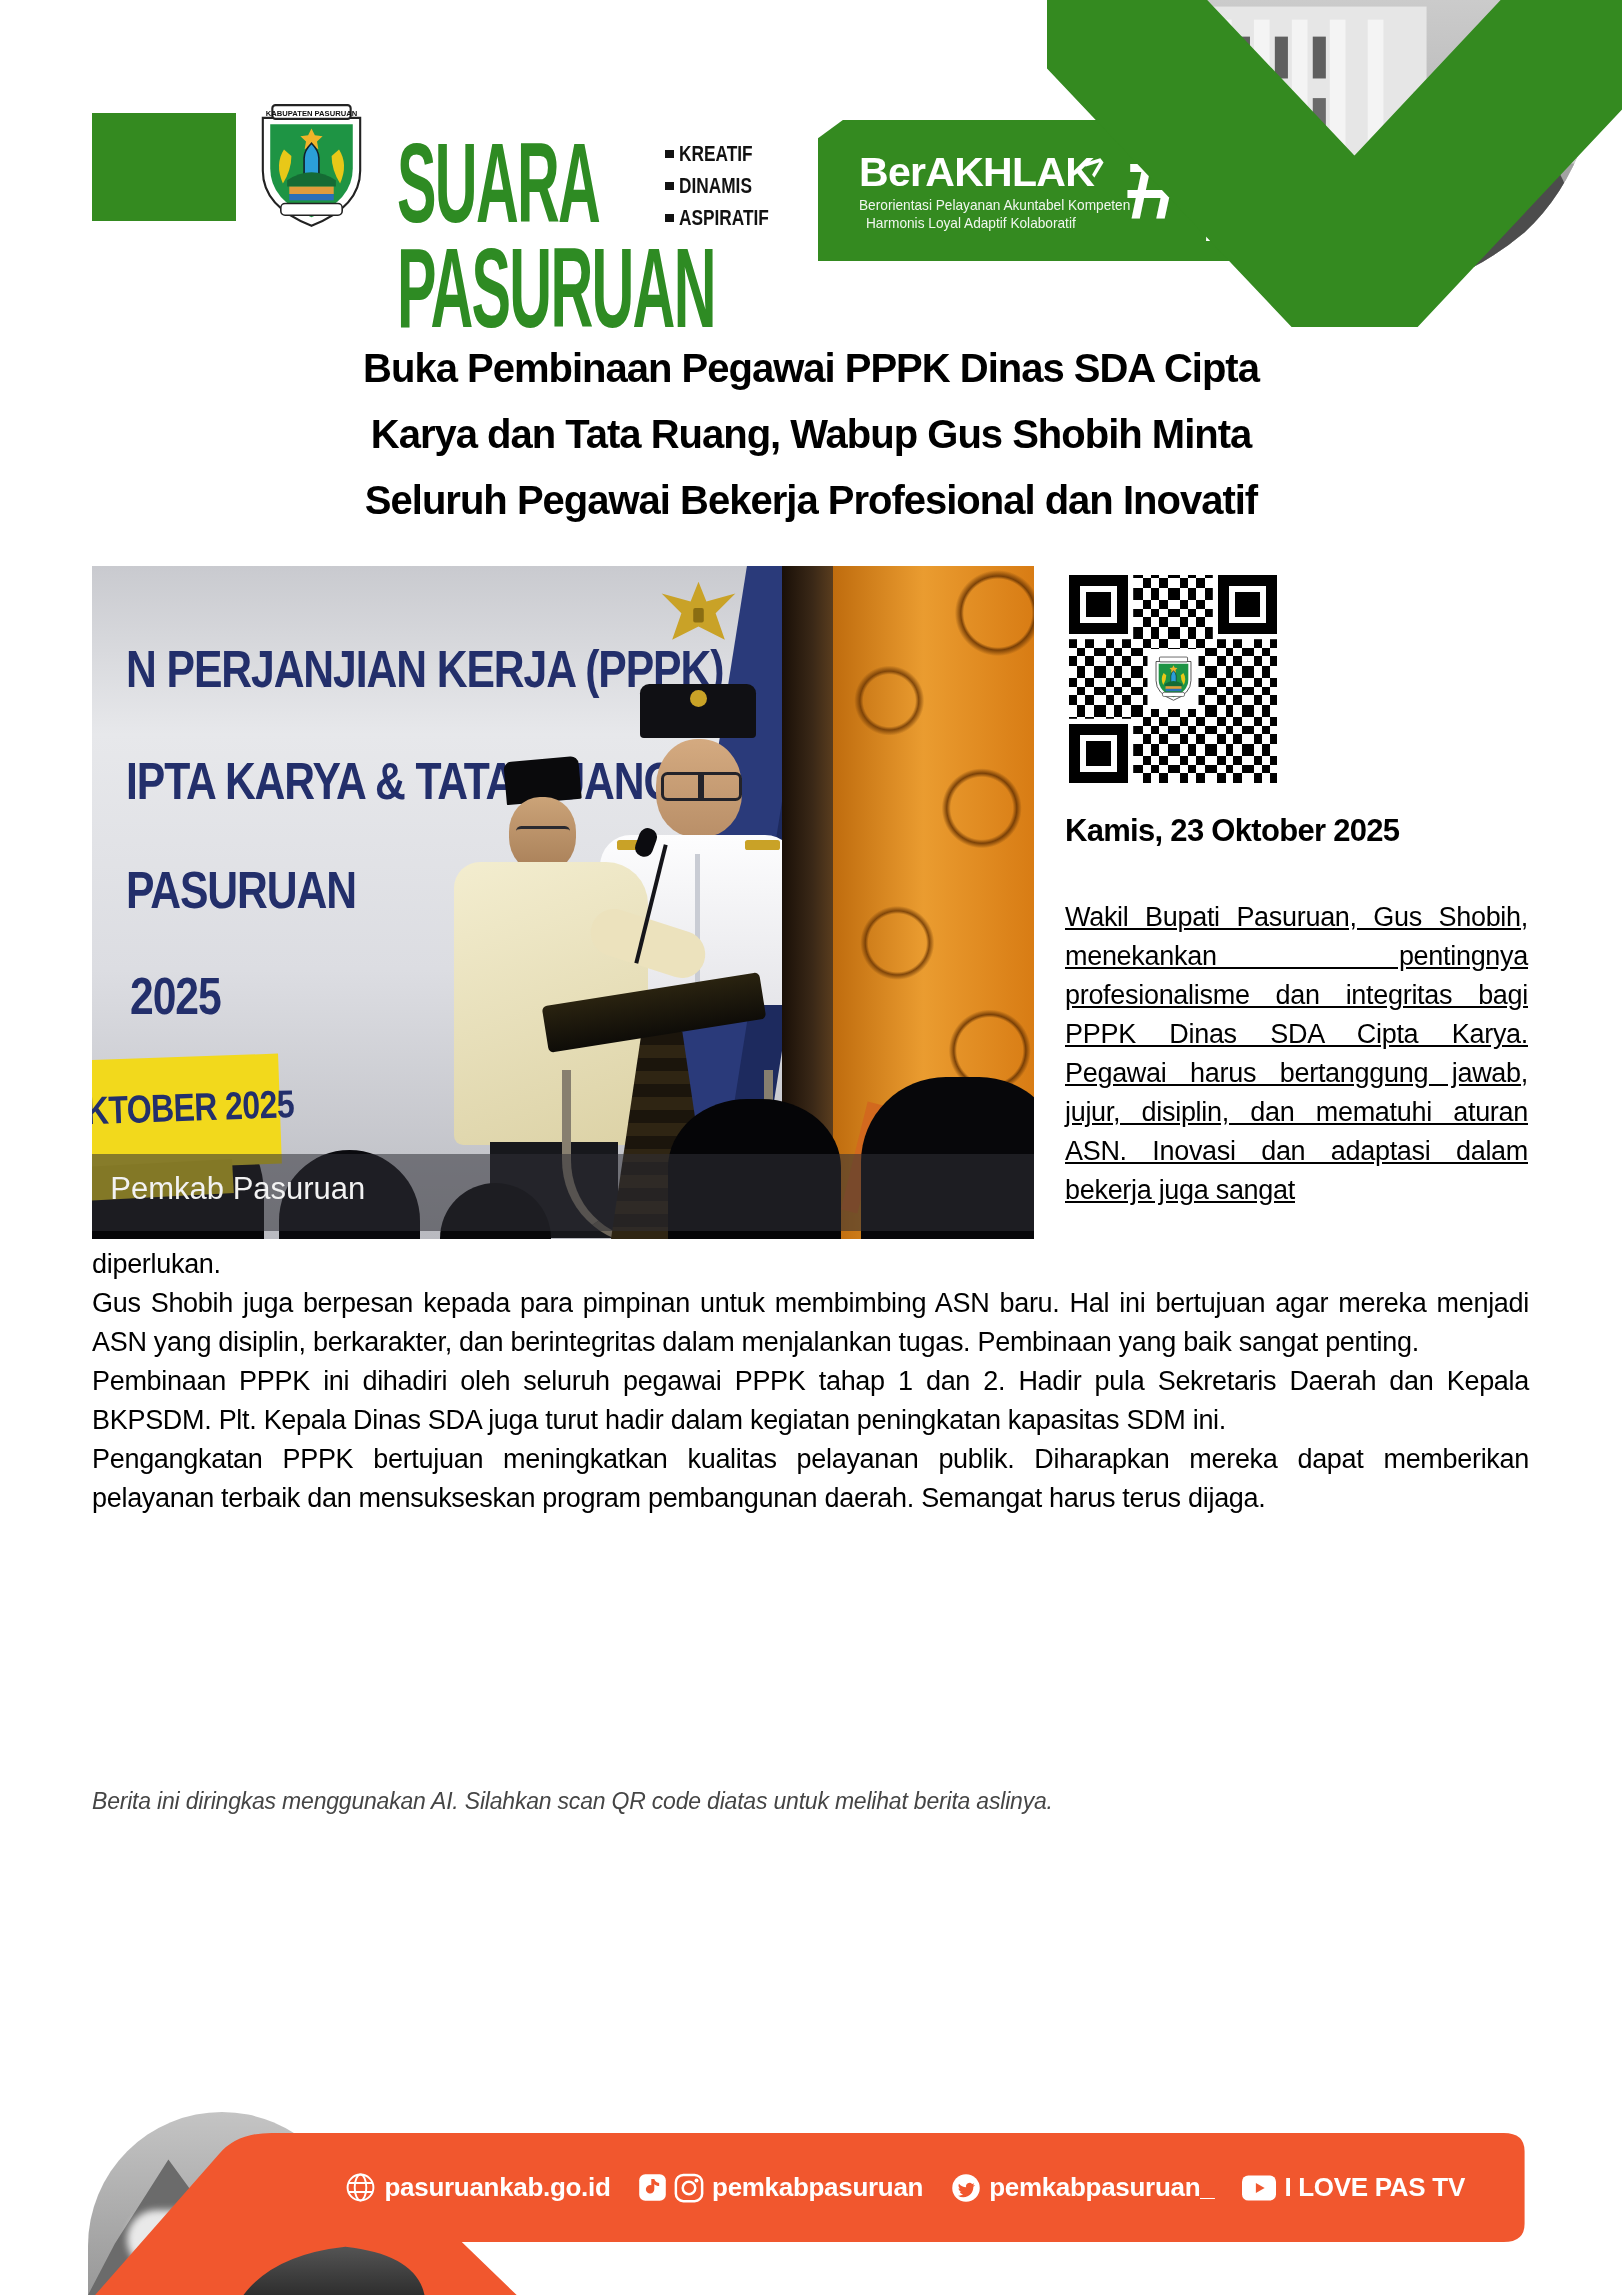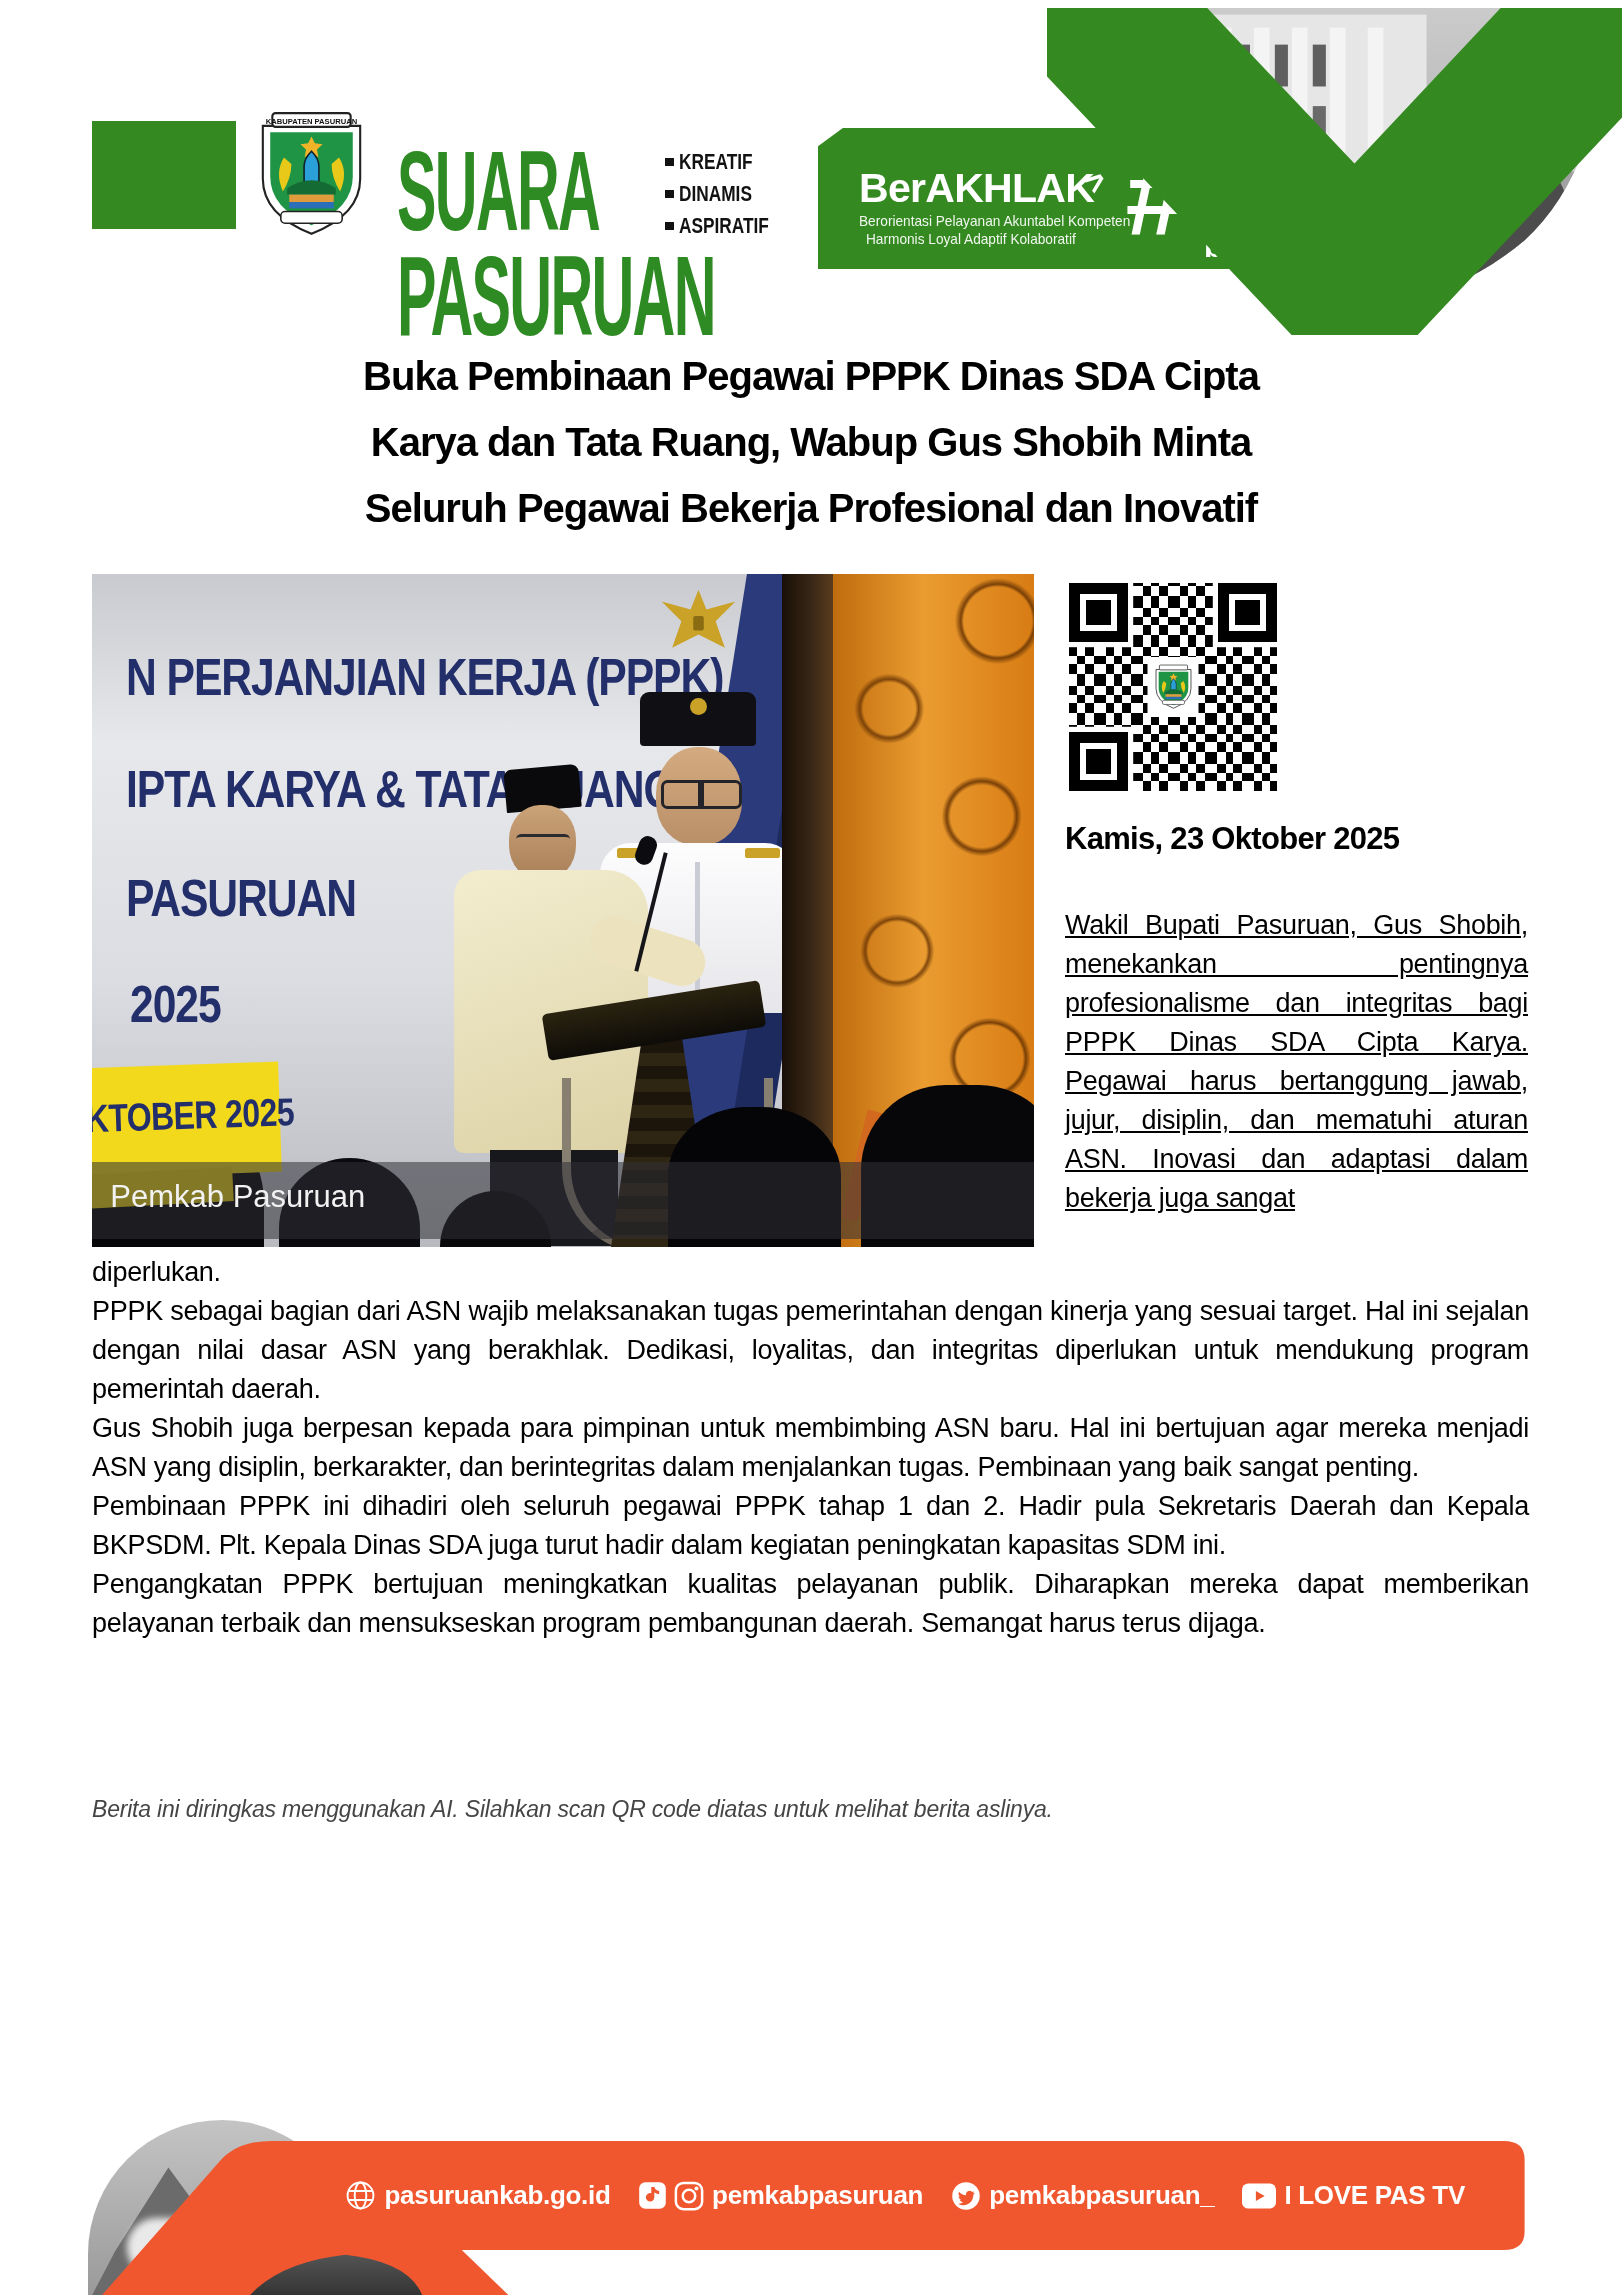--- a/index.html
+++ b/index.html
@@ -1,20 +1,20 @@
 <!DOCTYPE html>
 <html style="font-size:10.5px"><head>
 <meta charset="utf-8">
 <style>
   html,body{margin:0;padding:0;}
   body{
     width:1623px;height:2295px;position:relative;background:#ffffff;
     font-family:"Liberation Sans", sans-serif;overflow:hidden;
   }
-  .abs{position:absolute;margin-top:8px;}
+  .abs{position:absolute;}
 
   
   .green-block{left:92px;top:113px;width:144px;height:108px;background:#348a20;}
   .crest-box{left:258px;top:103px;width:107px;height:127px;}
   .brand{left:397px;top:130px;color:#2e8b23;font-weight:bold;}
   .brand .bl{display:block;font-size:114px;line-height:105px;letter-spacing:-3.3px;
     transform:scaleX(.52);transform-origin:left top;white-space:nowrap;}
   .tagline{left:665px;top:141px;}
   .tag-row{display:flex;align-items:center;margin-bottom:5.9px;}
   .tag-bullet{width:8.5px;height:8.5px;background:#121212;margin-right:5.9px;flex:0 0 auto;}
@@ -333,21 +333,20 @@
         <use href="#crest"></use>
       </svg>
   </div>
 </div>
 
 <div class="abs date">Kamis, 23 Oktober 2025</div>
 <div class="abs lead">Wakil Bupati Pasuruan, Gus Shobih, menekankan pentingnya profesionalisme dan integritas bagi PPPK Dinas SDA Cipta Karya. Pegawai harus bertanggung jawab, jujur, disiplin, dan mematuhi aturan ASN. Inovasi dan adaptasi dalam bekerja juga sangat</div>
 
 <div class="abs bodytext">
   <p>diperlukan.</p>
-  <p>PPPK sebagai bagian dari ASN wajib melaksanakan tugas pemerintahan dengan kinerja yang sesuai target. Hal ini sejalan dengan nilai dasar ASN yang berakhlak. Dedikasi, loyalitas, dan integritas diperlukan untuk mendukung program pemerintah daerah.</p>
   <p>Gus Shobih juga berpesan kepada para pimpinan untuk membimbing ASN baru. Hal ini bertujuan agar mereka menjadi ASN yang disiplin, berkarakter, dan berintegritas dalam menjalankan tugas. Pembinaan yang baik sangat penting.</p>
   <p>Pembinaan PPPK ini dihadiri oleh seluruh pegawai PPPK tahap 1 dan 2. Hadir pula Sekretaris Daerah dan Kepala BKPSDM. Plt. Kepala Dinas SDA juga turut hadir dalam kegiatan peningkatan kapasitas SDM ini.</p>
   <p>Pengangkatan PPPK bertujuan meningkatkan kualitas pelayanan publik. Diharapkan mereka dapat memberikan pelayanan terbaik dan mensukseskan program pembangunan daerah. Semangat harus terus dijaga.</p>
 </div>
 
 <div class="abs disclaimer">Berita ini diringkas menggunakan AI. Silahkan scan QR code diatas untuk melihat berita aslinya.</div>
 
 <div class="abs footer">
   <div class="f-dome">
     <div class="mnt"></div>

